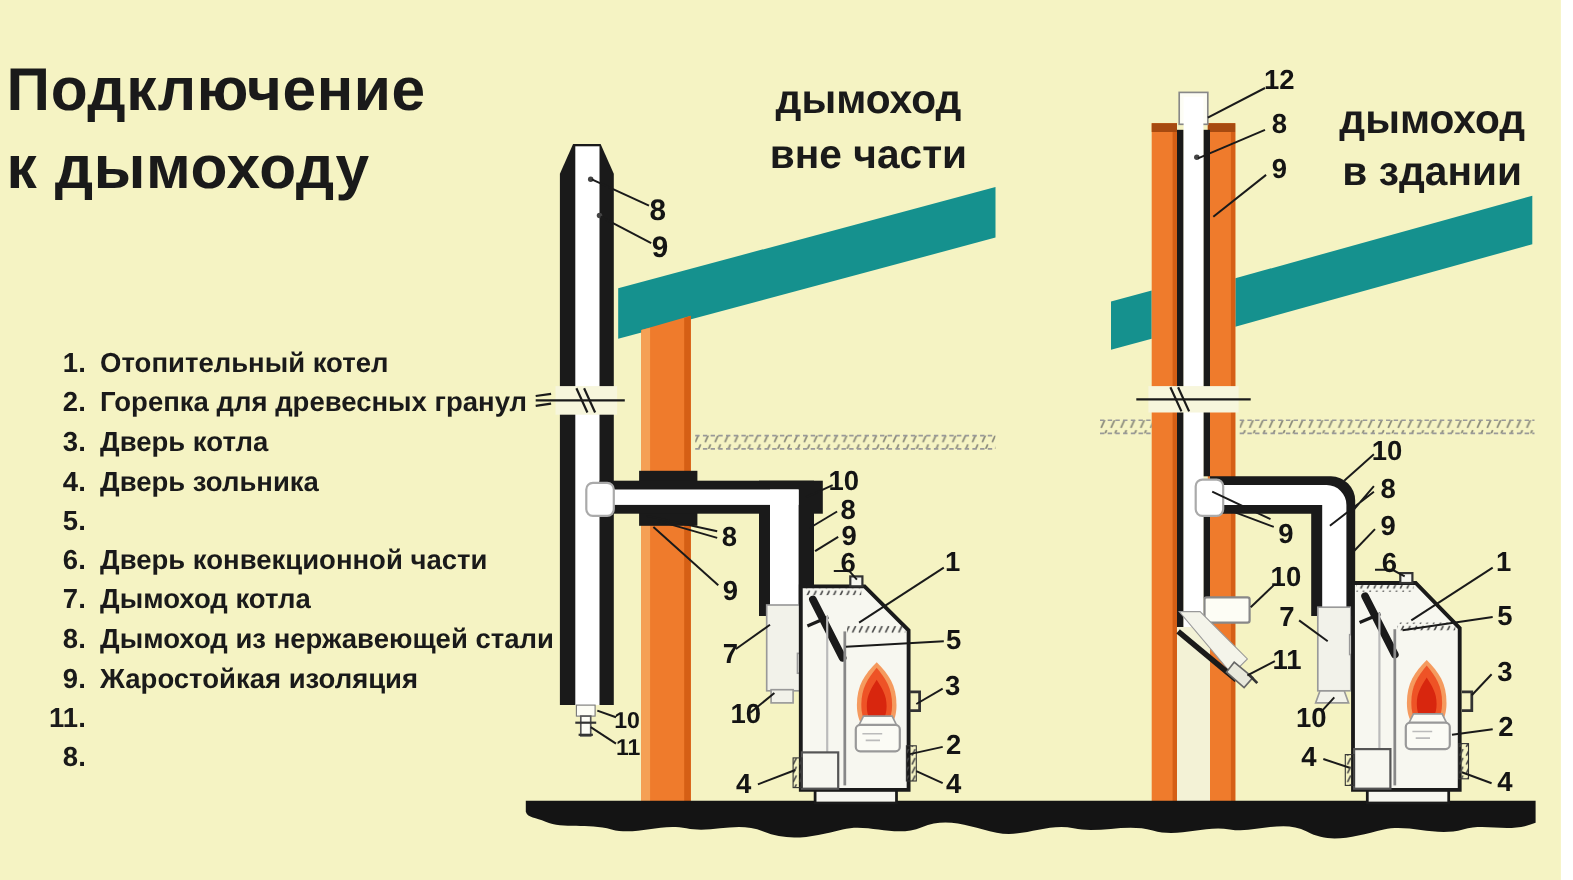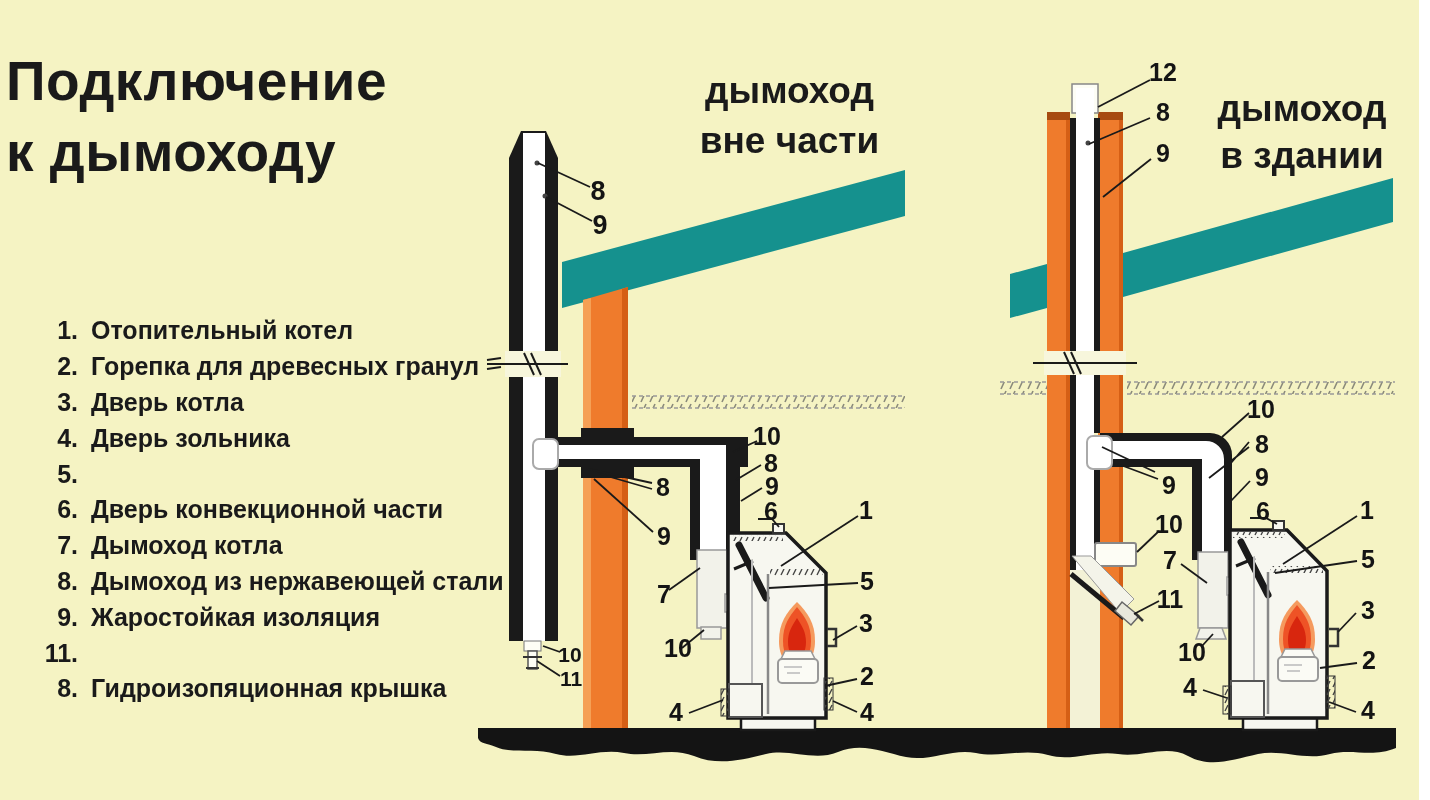--- a/index.html
+++ b/index.html
@@ -342,17 +342,16 @@
       </div>
     <div class="legend-row">
         <span class="num">9.</span>
         <span class="lbl">Жаростойкая изоляция</span>
       </div>
     <div class="legend-row">
         <span class="num">11.</span>
       </div>
     <div class="legend-row">
         <span class="num">8.</span>
-        <span class="lbl">Гидроизопяционная крышка</span>
       </div>
   </div>
 
 </div>
 
 </body></html>

